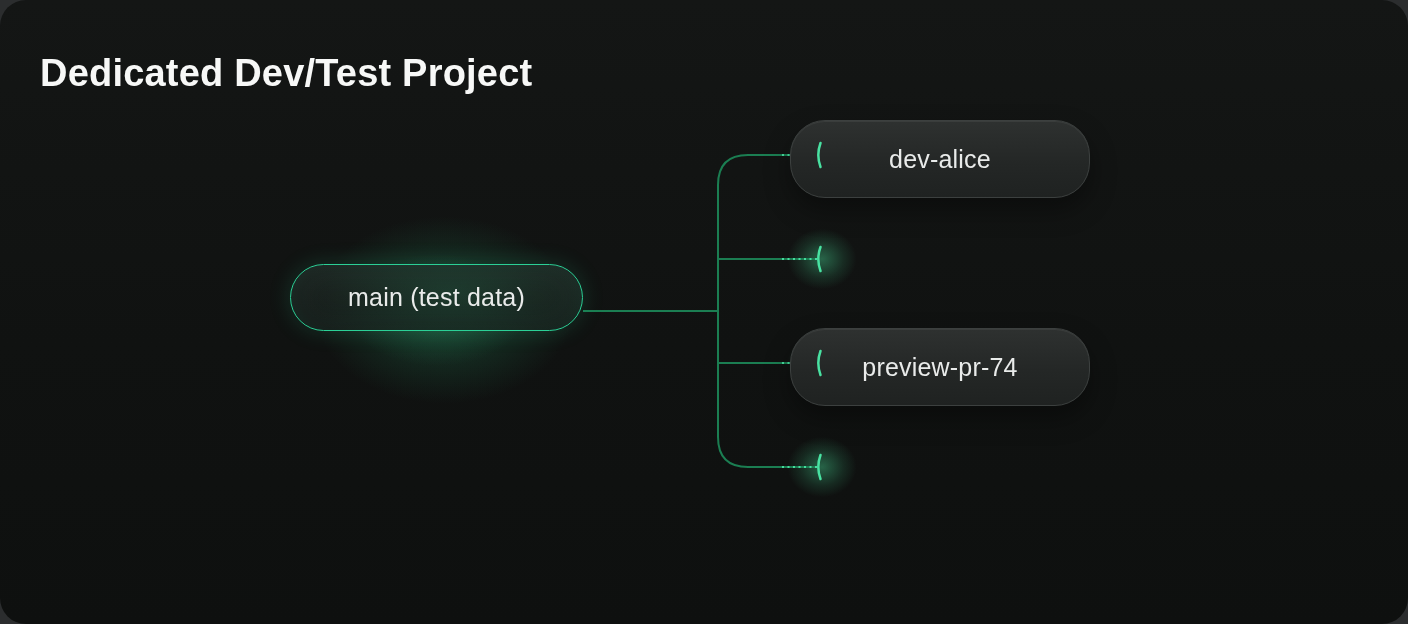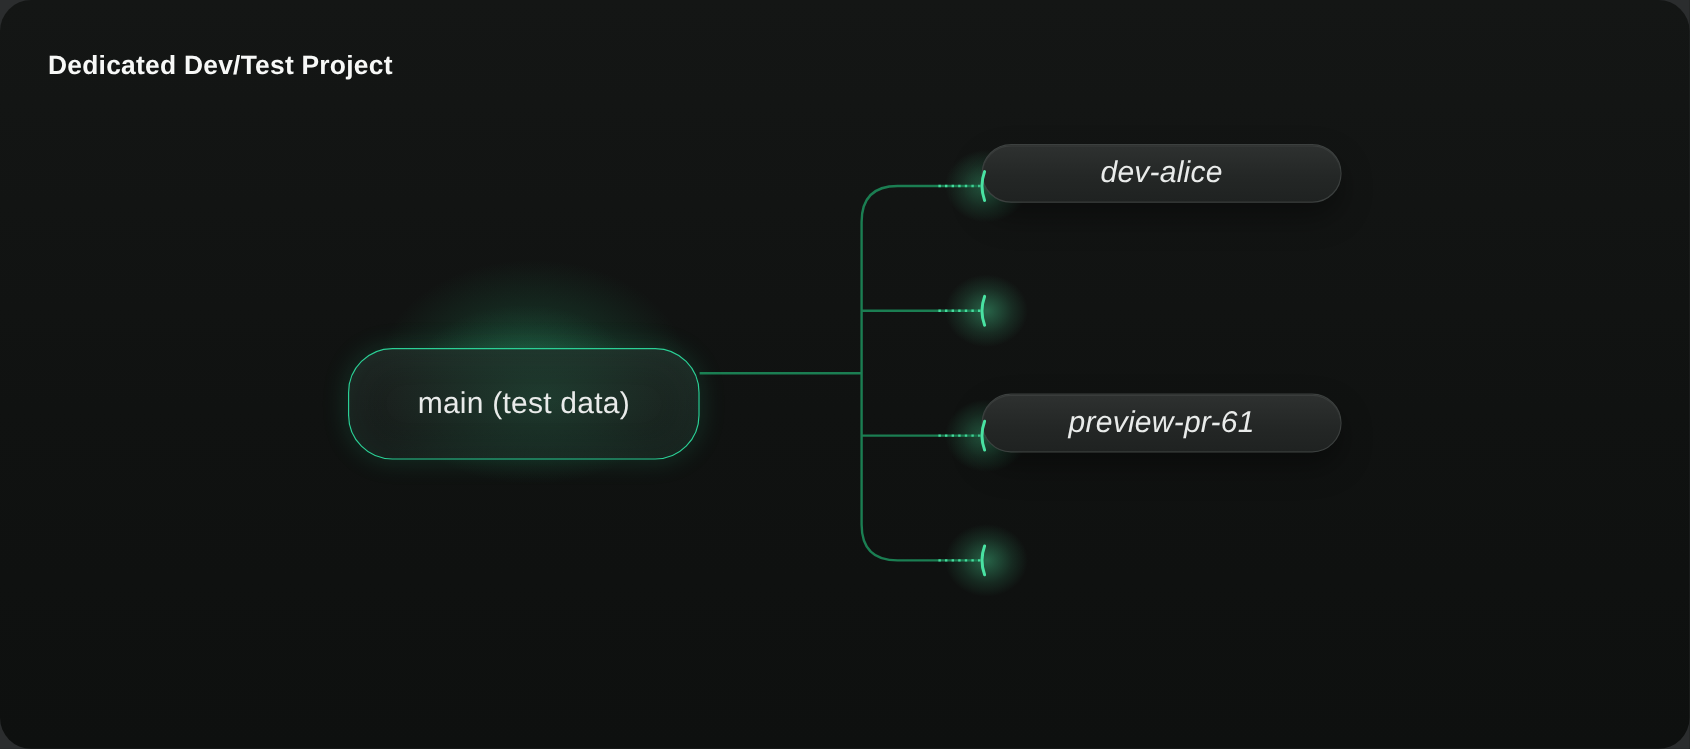--- a/index.html
+++ b/index.html
@@ -17,22 +17,22 @@
     width: 1408px;
     height: 624px;
     border-radius: 26px;
     background: linear-gradient(180deg, #141615 0%, #101211 55%, #0e100f 100%);
     background-color: var(--card-bg, #101211);
     overflow: hidden;
   }
   .title {
     position: absolute;
     left: 40px;
-    top: 42px;
-    font-size: 22px;
+    top: 52px;
+    font-size: 38px;
     font-weight: 700;
     letter-spacing: 0.2px;
     color: var(--title-text, #f7f8f7);
   }
   
   .root-halo {
     position: absolute;
     left: 257px;
     top: 185px;
     width: 360px;
@@ -66,45 +66,44 @@
     position: absolute;
     display: flex;
     align-items: center;
     justify-content: center;
     font-size: 25px;
     letter-spacing: 0.2px;
     color: var(--node-text, #e9ebea);
   }
   .node-root {
     left: 290px;
-    top: 290px;
+    top: 264px;
     width: 293px;
-    height: 93px;
+    height: 67px;
     border-radius: 37px;
     border: 1.5px solid var(--root-border, #2bd096);
     box-sizing: border-box;
     background:
       radial-gradient(65% 110% at 55% 45%, rgba(46,180,120,0.20), rgba(46,180,120,0.05) 60%, rgba(46,180,120,0) 80%),
       linear-gradient(180deg, #1d201f 0%, #161918 100%);
     box-shadow:
       0 0 22px rgba(46,204,144,0.18),
       inset 0 0 34px rgba(46,204,144,0.10);
   }
   .node-child {
-    left: 818px;
+    left: 790px;
     width: 300px;
-    height: 49px;
+    height: 78px;
     border-radius: 35px;
     border: 1px solid #3c403f;
     box-sizing: border-box;
     background: linear-gradient(180deg, #2e3130 0%, #242726 55%, #1f2221 100%);
     box-shadow:
       inset 0 1px 0 rgba(255,255,255,0.06),
       0 12px 26px rgba(0,0,0,0.35);
-    font-style: italic;
   }
   .node-child.n0 { top: 120px; }
   .node-child.n1 { top: 224px; }
   .node-child.n2 { top: 328px; }
   .node-child.n3 { top: 432px; }
   .node-label { pointer-events: none; }
 </style>
 </head>
 <body>
 
@@ -136,21 +135,21 @@
   </svg>
 
   <div class="node node-root">
     <span class="node-label">main (test data)</span>
   </div>
 
   <div class="node node-child n0">
     <span class="node-label">dev-alice</span>
   </div>
   <div class="node node-child n2">
-    <span class="node-label">preview-pr-61</span>
+    <span class="node-label">preview-pr-74</span>
   </div>
 
   <svg class="highlights" width="1408" height="624" viewBox="0 0 1408 624">
     <path class="conn-arc" d="M820.5 143 A35 35 0 0 0 820.5 167"></path>
     <path class="conn-arc" d="M820.5 247 A35 35 0 0 0 820.5 271"></path>
     <path class="conn-arc" d="M820.5 351 A35 35 0 0 0 820.5 375"></path>
     <path class="conn-arc" d="M820.5 455 A35 35 0 0 0 820.5 479"></path>
   </svg>
 
 </div>

